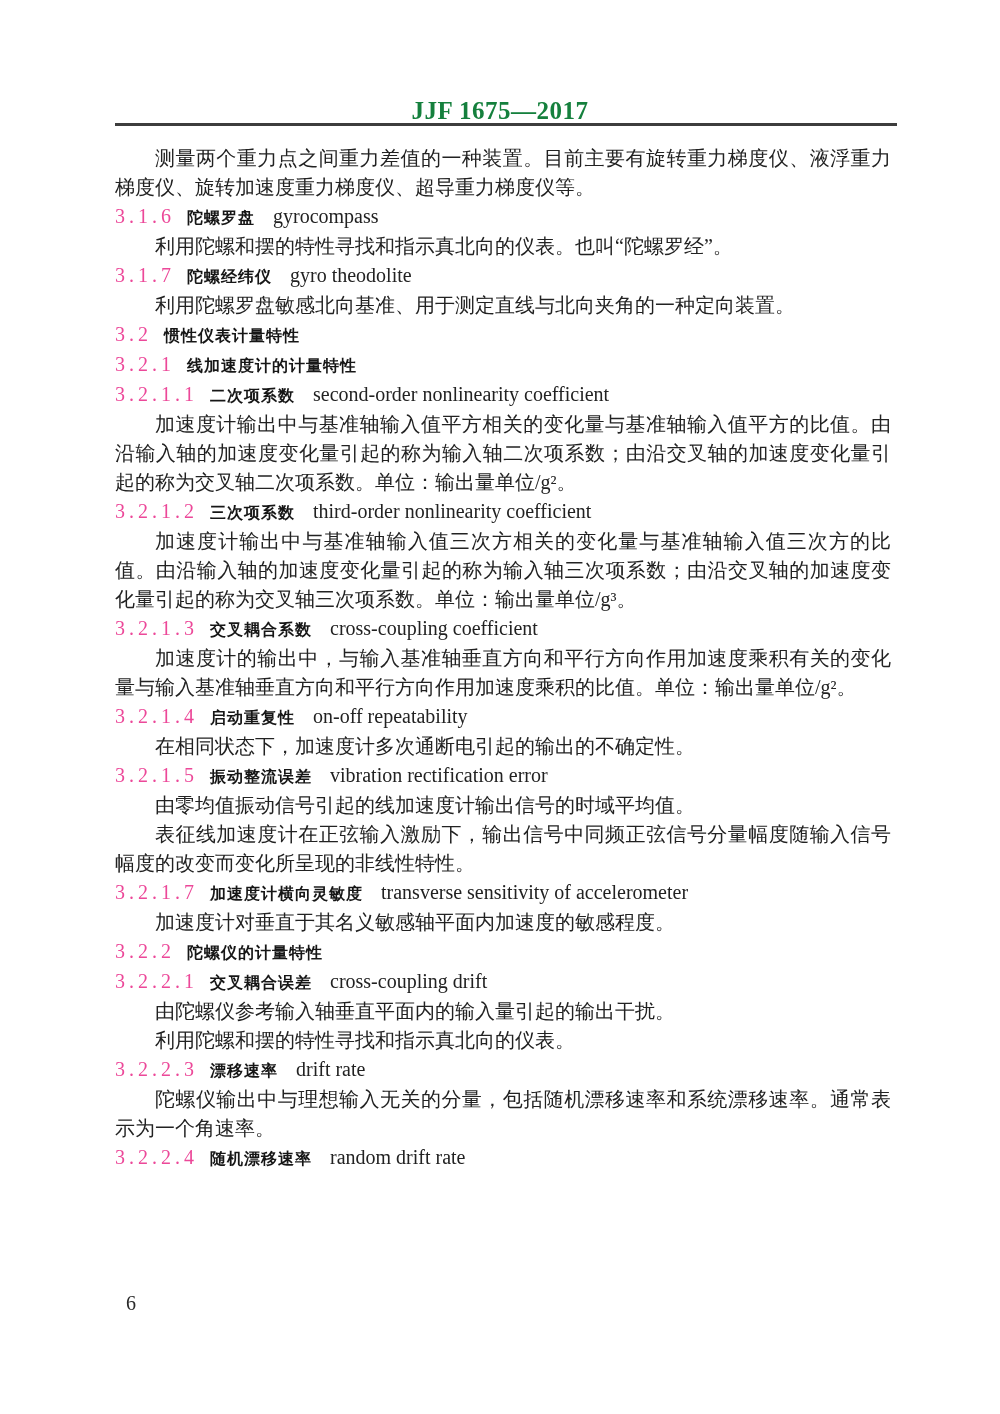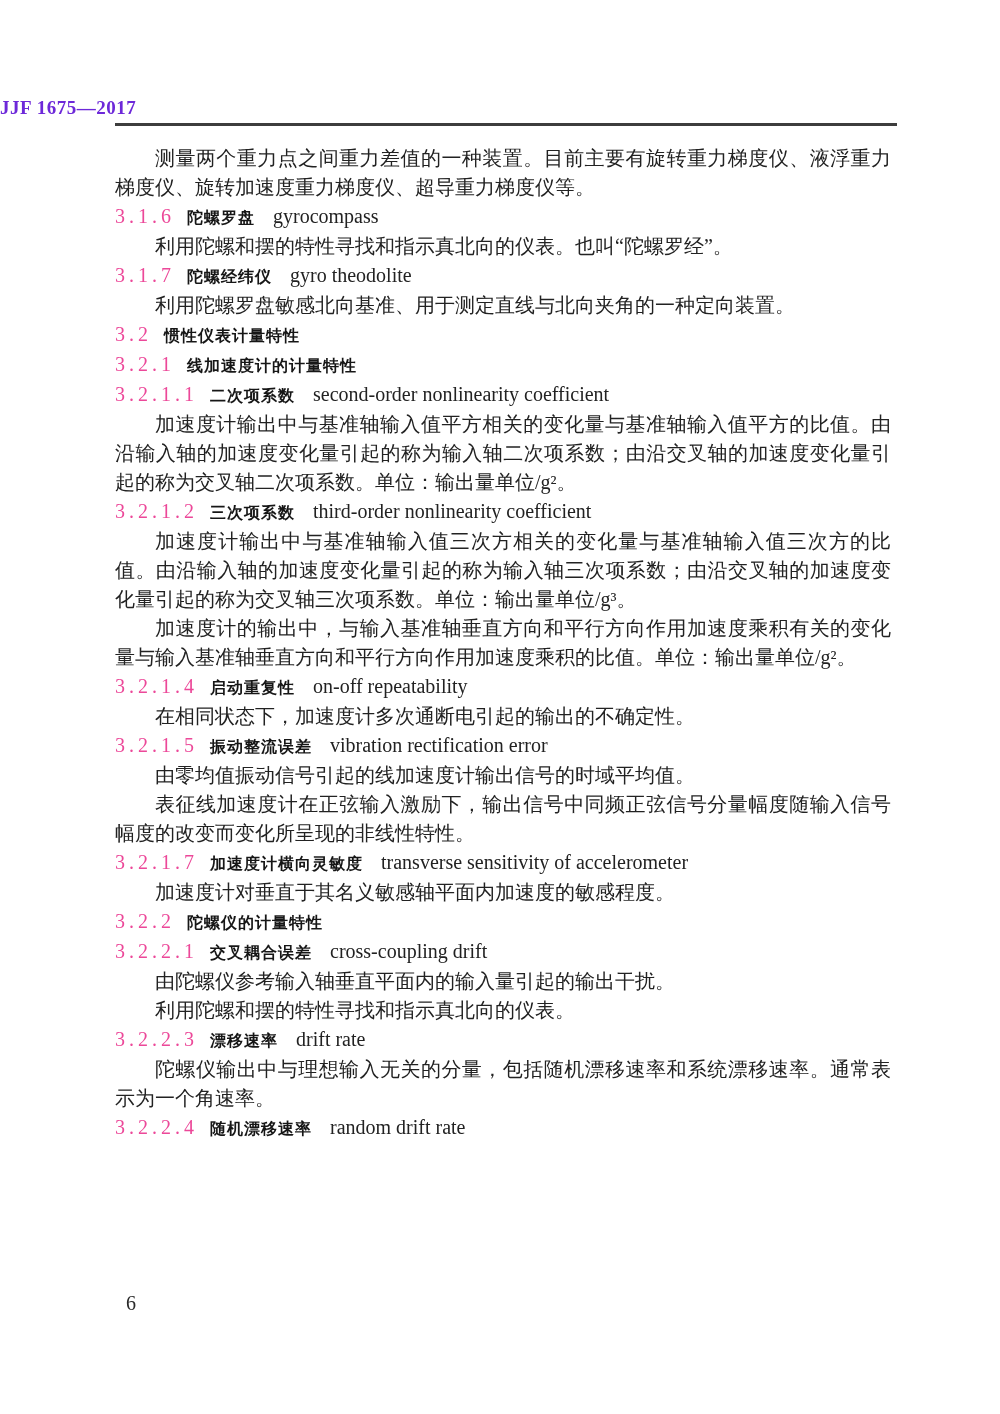--- a/index.html
+++ b/index.html
@@ -13,24 +13,25 @@
     height: 1414px;
     overflow: hidden;
     font-family: "Liberation Serif", "DejaVu Serif", serif;
     color: #1f1f1f;
   }
   .doc-header {
     position: absolute;
     top: 97px;
     left: 0;
     width: 100%;
-    font-size: 19px;
+    text-align: center;
+    font-size: 25px;
     font-weight: bold;
     letter-spacing: 0.5px;
-    color: #6d28d9;
+    color: #15803d;
   }
   .header-rule {
     position: absolute;
     top: 123px;
     left: 115px;
     width: 782px;
     height: 3px;
     background: #3d3d3d;
   }
   .doc-body {
@@ -88,20 +89,21 @@
     <div class="heading"><span class="sec-num">3.1.6</span><span class="sec-term">陀螺罗盘</span><span class="sec-en">gyrocompass</span></div>
     <p class="para">利用陀螺和摆的特性寻找和指示真北向的仪表。也叫“陀螺罗经”。</p>
     <div class="heading"><span class="sec-num">3.1.7</span><span class="sec-term">陀螺经纬仪</span><span class="sec-en">gyro theodolite</span></div>
     <p class="para">利用陀螺罗盘敏感北向基准、用于测定直线与北向夹角的一种定向装置。</p>
     <div class="heading"><span class="sec-num">3.2</span><span class="sec-term">惯性仪表计量特性</span></div>
     <div class="heading"><span class="sec-num">3.2.1</span><span class="sec-term">线加速度计的计量特性</span></div>
     <div class="heading"><span class="sec-num">3.2.1.1</span><span class="sec-term">二次项系数</span><span class="sec-en">second-order nonlinearity coefficient</span></div>
     <p class="para">加速度计输出中与基准轴输入值平方相关的变化量与基准轴输入值平方的比值。由沿输入轴的加速度变化量引起的称为输入轴二次项系数；由沿交叉轴的加速度变化量引起的称为交叉轴二次项系数。单位：输出量单位/g²。</p>
     <div class="heading"><span class="sec-num">3.2.1.2</span><span class="sec-term">三次项系数</span><span class="sec-en">third-order nonlinearity coefficient</span></div>
     <p class="para">加速度计输出中与基准轴输入值三次方相关的变化量与基准轴输入值三次方的比值。由沿输入轴的加速度变化量引起的称为输入轴三次项系数；由沿交叉轴的加速度变化量引起的称为交叉轴三次项系数。单位：输出量单位/g³。</p>
+    <div class="heading"><span class="sec-num">3.2.1.3</span><span class="sec-term">交叉耦合系数</span><span class="sec-en">cross-coupling coefficient</span></div>
     <p class="para">加速度计的输出中，与输入基准轴垂直方向和平行方向作用加速度乘积有关的变化量与输入基准轴垂直方向和平行方向作用加速度乘积的比值。单位：输出量单位/g²。</p>
     <div class="heading"><span class="sec-num">3.2.1.4</span><span class="sec-term">启动重复性</span><span class="sec-en">on-off repeatability</span></div>
     <p class="para">在相同状态下，加速度计多次通断电引起的输出的不确定性。</p>
     <div class="heading"><span class="sec-num">3.2.1.5</span><span class="sec-term">振动整流误差</span><span class="sec-en">vibration rectification error</span></div>
     <p class="para">由零均值振动信号引起的线加速度计输出信号的时域平均值。</p>
     <p class="para">表征线加速度计在正弦输入激励下，输出信号中同频正弦信号分量幅度随输入信号幅度的改变而变化所呈现的非线性特性。</p>
     <div class="heading"><span class="sec-num">3.2.1.7</span><span class="sec-term">加速度计横向灵敏度</span><span class="sec-en">transverse sensitivity of accelerometer</span></div>
     <p class="para">加速度计对垂直于其名义敏感轴平面内加速度的敏感程度。</p>
     <div class="heading"><span class="sec-num">3.2.2</span><span class="sec-term">陀螺仪的计量特性</span></div>
     <div class="heading"><span class="sec-num">3.2.2.1</span><span class="sec-term">交叉耦合误差</span><span class="sec-en">cross-coupling drift</span></div>

